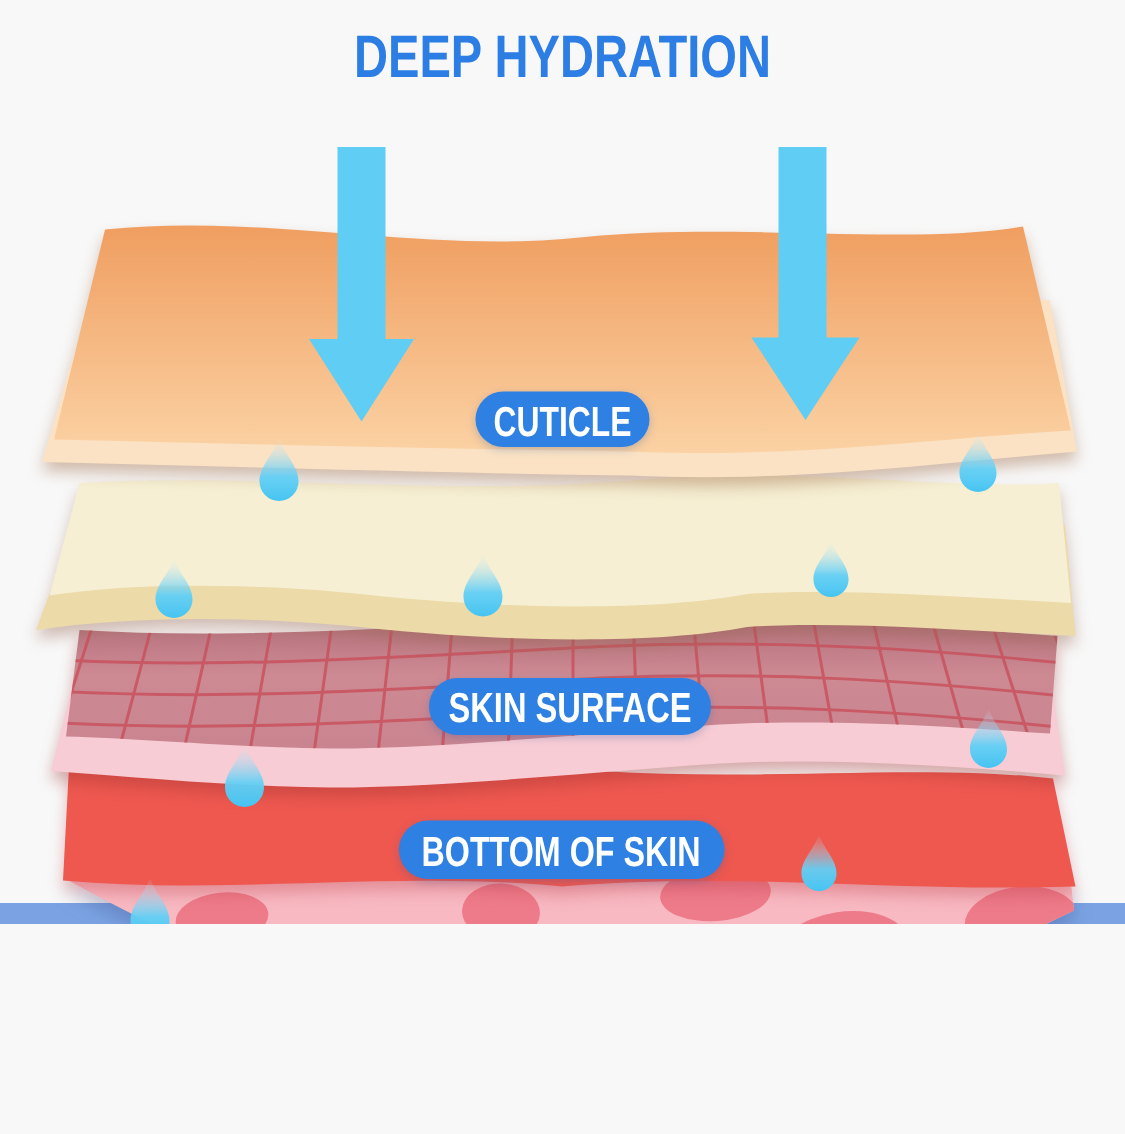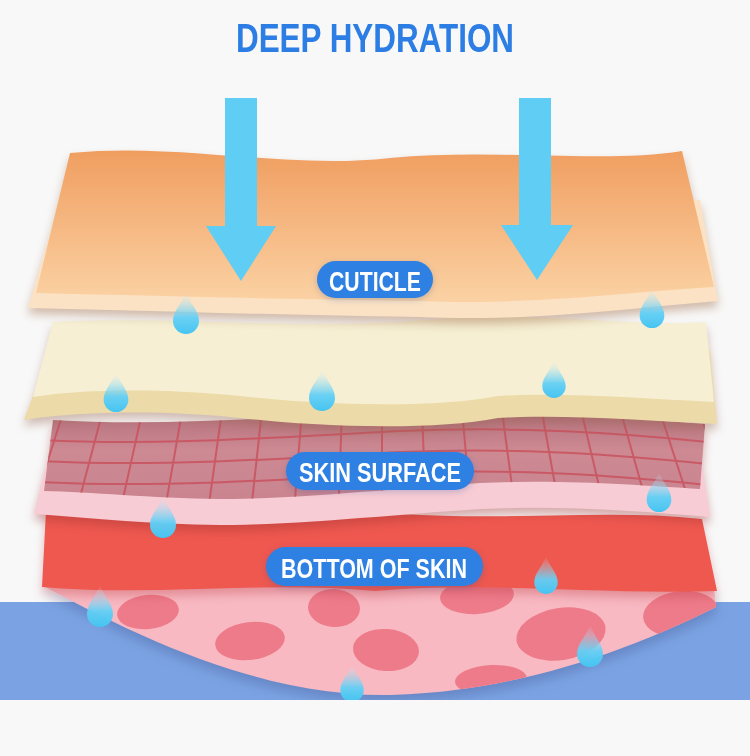--- a/index.html
+++ b/index.html
@@ -1,16 +1,16 @@
 <!DOCTYPE html>
 <html><head>
 <meta charset="utf-8">
 <style>
   html,body{margin:0;padding:0;background:#f8f8f8;}
-  .stage{position:relative;width:750px;height:700px;overflow:hidden;
+  .stage{position:relative;width:750px;height:616px;overflow:hidden;
          font-family:"Liberation Sans",sans-serif;}
   svg{display:block;}
   text{font-family:"Liberation Sans",sans-serif;font-weight:bold;}
   .sh-l1{filter:drop-shadow(0 6px 5px rgba(160,110,75,.45));}
   .sh-l2{filter:drop-shadow(0 6px 5px rgba(150,100,80,.42));}
   .sh-l3{filter:drop-shadow(0 6px 5px rgba(160,50,50,.40));}
   .sh-l4{filter:drop-shadow(0 6px 5px rgba(190,60,70,.35));}
   .sh-l5{filter:drop-shadow(0 7px 6px rgba(70,90,150,.38));}
   .sh-pill{filter:drop-shadow(0 2px 3px rgba(30,80,160,.25));}
   .gridline{fill:none;stroke-width:2;opacity:.8;}

